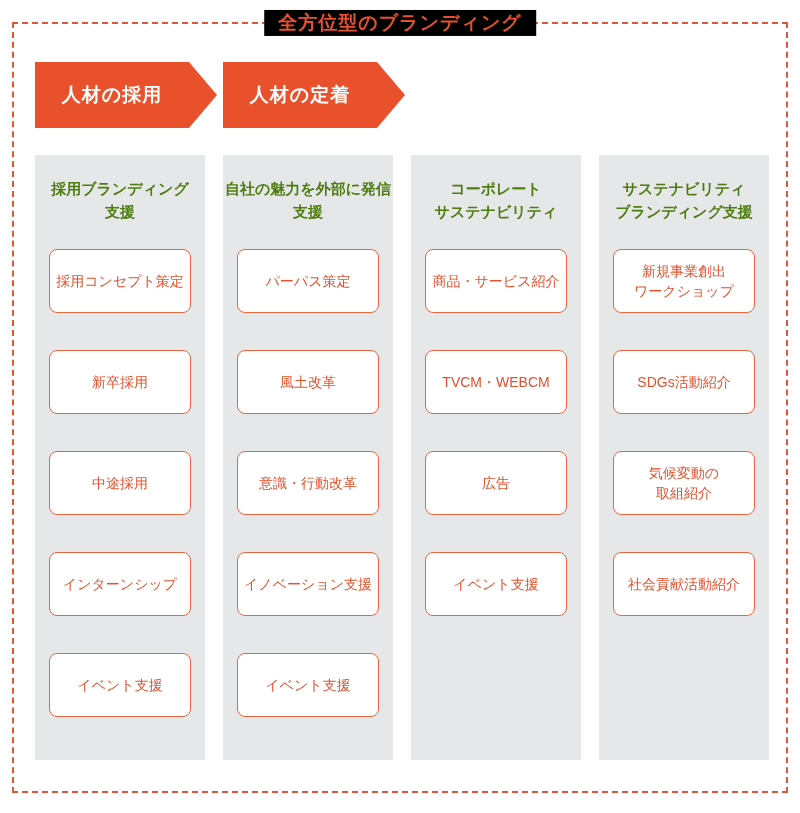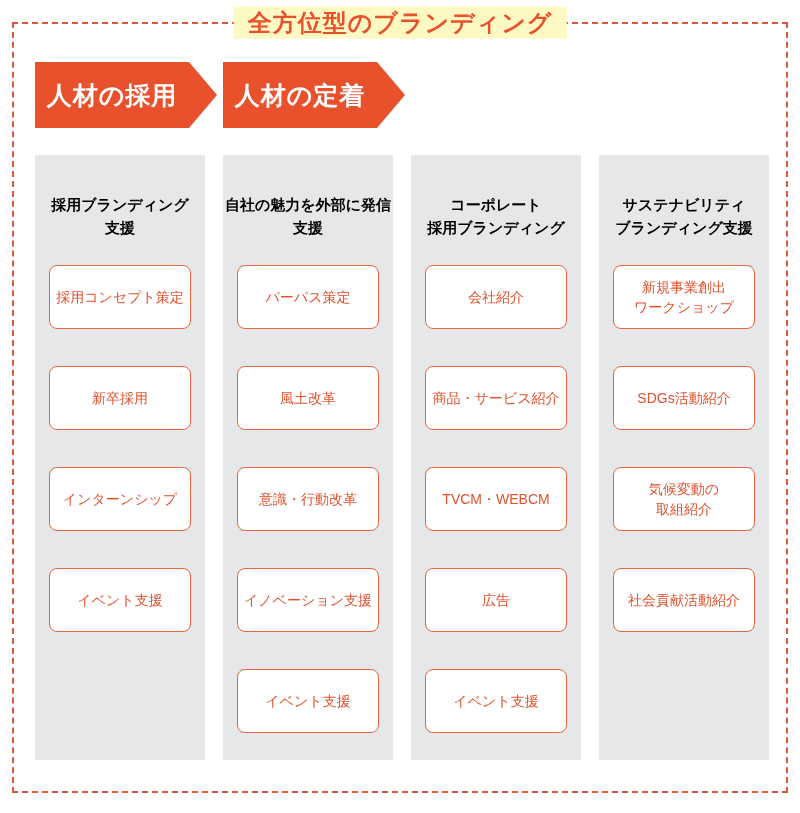--- a/index.html
+++ b/index.html
@@ -11,24 +11,24 @@
   .frame {
     position: absolute;
     left: 12px; top: 22px;
     width: 776px; height: 771px;
     border: 2px dashed #e0563a;
   }
   .diagram-title {
     position: absolute;
     top: 0; left: 50%;
     transform: translate(-50%, -54%);
-    background: #fef9c3;
+    background: #000000;
     padding: 0 14px;
     color: #e8512b;
-    font-size: 24px;
+    font-size: 19px;
     font-weight: bold;
     letter-spacing: 1px;
     white-space: nowrap;
   }
   .content {
     position: absolute;
     left: 21px; top: 0;
     width: 734px; height: 100%;
   }
   .arrows-row {
@@ -39,21 +39,21 @@
   .arrow {
     position: absolute;
     top: 0; height: 66px;
     background: #e8512b;
     clip-path: polygon(0 0, calc(100% - 28px) 0, 100% 50%, calc(100% - 28px) 100%, 0 100%);
     display: flex;
     align-items: center;
     justify-content: center;
     padding-right: 28px;
     color: #ffffff;
-    font-size: 25px;
+    font-size: 19px;
     font-weight: bold;
     letter-spacing: 1px;
     white-space: nowrap;
   }
   .arrow-1 { left: 0; width: 182px; }
   .arrow-2 { left: 188px; width: 182px; }
   .arrow-3 { left: 376px; width: 370px; }
   .columns-row {
     position: relative;
     margin-top: 27px;
@@ -62,27 +62,27 @@
   }
   .column {
     width: 170px;
     height: 605px;
     background: #e6e7e8;
     display: flex;
     flex-direction: column;
     align-items: center;
   }
   .col-header {
-    margin-top: 36px;
+    margin-top: 20px;
     height: 50px;
     display: flex;
     align-items: center;
     justify-content: center;
     text-align: center;
-    color: #000000;
+    color: #4d7c0f;
     font-size: 15px;
     font-weight: bold;
     line-height: 1.55;
     white-space: pre-line;
   }
   .items {
     margin-top: 24px;
     display: flex;
     flex-direction: column;
     gap: 37px;
@@ -118,42 +118,42 @@
     </div>
 
     <div class="columns-row">
 
       <div class="column">
         <div class="col-header">採用ブランディング
 支援</div>
         <div class="items">
           <div class="item">採用コンセプト策定</div>
           <div class="item">新卒採用</div>
+          <div class="item">中途採用</div>
           <div class="item">インターンシップ</div>
           <div class="item">イベント支援</div>
         </div>
       </div>
 
       <div class="column">
         <div class="col-header">自社の魅力を外部に発信
 支援</div>
         <div class="items">
           <div class="item">パーパス策定</div>
           <div class="item">風土改革</div>
           <div class="item">意識・行動改革</div>
           <div class="item">イノベーション支援</div>
           <div class="item">イベント支援</div>
         </div>
       </div>
 
       <div class="column">
         <div class="col-header">コーポレート
-採用ブランディング</div>
+サステナビリティ</div>
         <div class="items">
-          <div class="item">会社紹介</div>
           <div class="item">商品・サービス紹介</div>
           <div class="item">TVCM・WEBCM</div>
           <div class="item">広告</div>
           <div class="item">イベント支援</div>
         </div>
       </div>
 
       <div class="column">
         <div class="col-header">サステナビリティ
 ブランディング支援</div>

